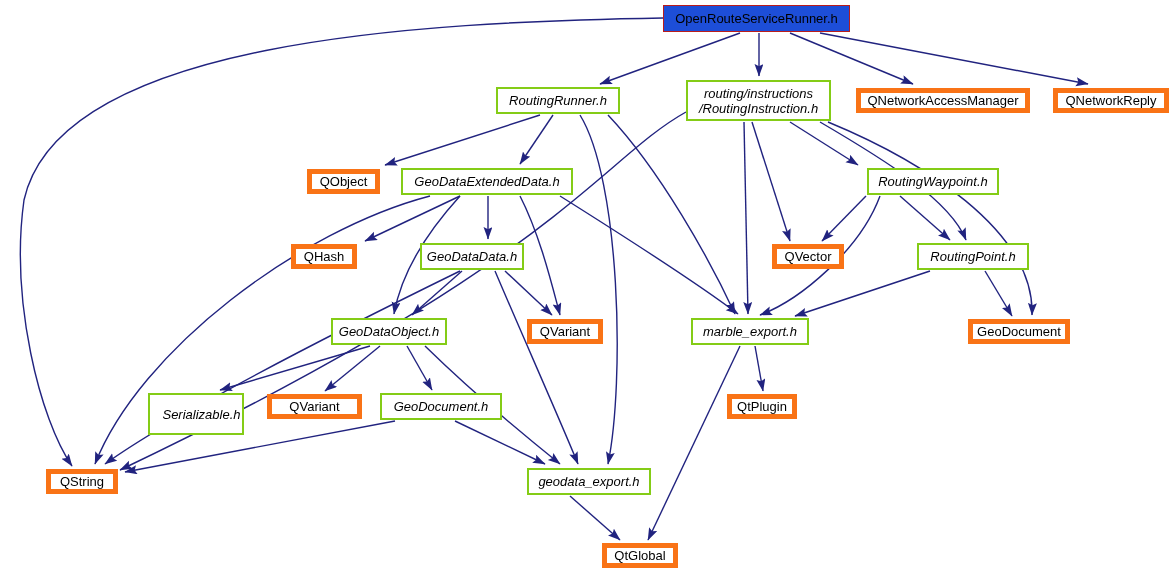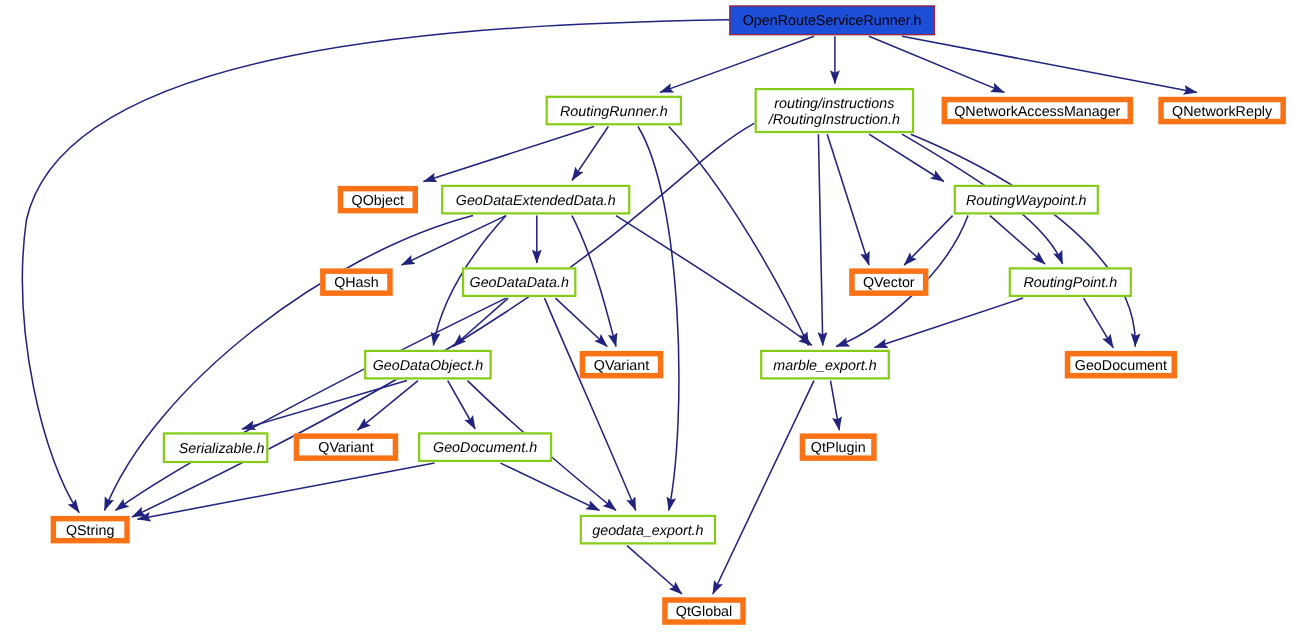--- a/index.html
+++ b/index.html
@@ -90,21 +90,21 @@
       <div class="node proj" style="left: 401px; top: 168px; width: 172px; height: 27px;">GeoDataExtendedData.h</div>
       <div class="node proj" style="left: 823px; top: 168px; width: 132px; height: 27px; margin-left: 44px;">RoutingWaypoint.h</div>
       <div class="node qt" style="left: 291px; top: 244px; width: 66px; height: 25px;">QHash</div>
       <div class="node proj" style="left: 420px; top: 243px; width: 104px; height: 27px;">GeoDataData.h</div>
       <div class="node qt" style="left: 772px; top: 244px; width: 72px; height: 25px;">QVector</div>
       <div class="node proj" style="left: 917px; top: 243px; width: 112px; height: 27px;">RoutingPoint.h</div>
       <div class="node proj" style="left: 331px; top: 318px; width: 116px; height: 27px;">GeoDataObject.h</div>
       <div class="node qt" style="left: 527px; top: 319px; width: 76px; height: 25px;">QVariant</div>
       <div class="node proj" style="left: 691px; top: 318px; width: 118px; height: 27px;">marble_export.h</div>
       <div class="node qt" style="left: 968px; top: 319px; width: 102px; height: 25px;">GeoDocument</div>
-      <div class="node proj" style="left: 148px; top: 393px; width: 96px; height: 28px; padding-left: 11px;">Serializable.h</div>
+      <div class="node proj" style="left: 148px; top: 393px; width: 96px; height: 42px; padding-left: 11px;">Serializable.h</div>
       <div class="node qt" style="left: 267px; top: 394px; width: 95px; height: 25px;">QVariant</div>
       <div class="node proj" style="left: 380px; top: 393px; width: 122px; height: 27px;">GeoDocument.h</div>
       <div class="node qt" style="left: 727px; top: 394px; width: 70px; height: 25px;">QtPlugin</div>
       <div class="node qt" style="left: 46px; top: 469px; width: 72px; height: 25px;">QString</div>
       <div class="node proj" style="left: 527px; top: 468px; width: 124px; height: 27px;">geodata_export.h</div>
       <div class="node qt" style="left: 602px; top: 543px; width: 76px; height: 25px;">QtGlobal</div>
     </div>
 </div>
 
 </body></html>

